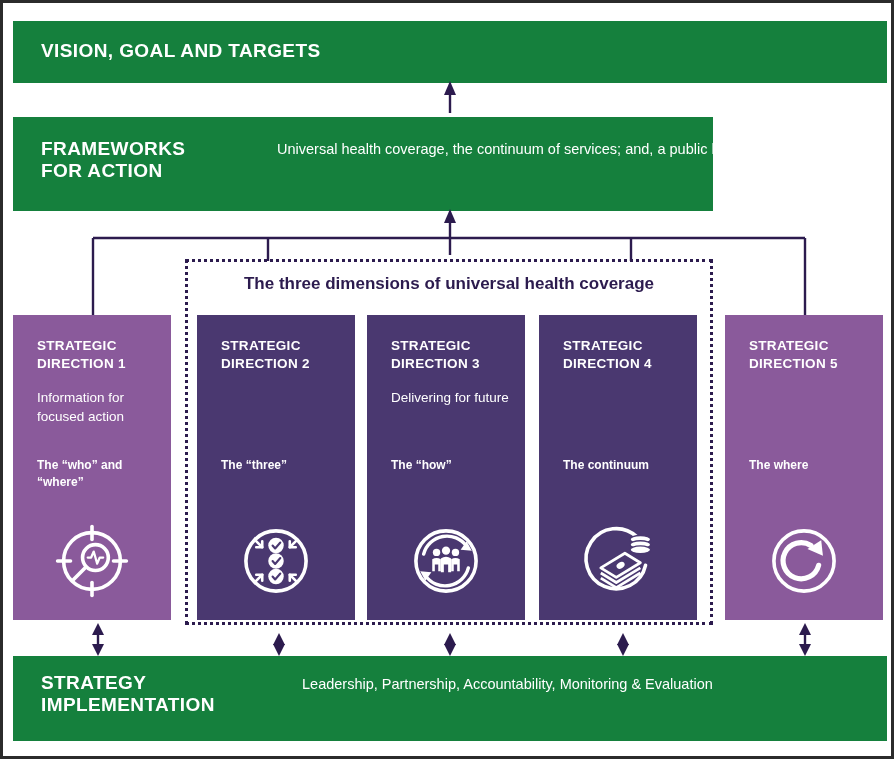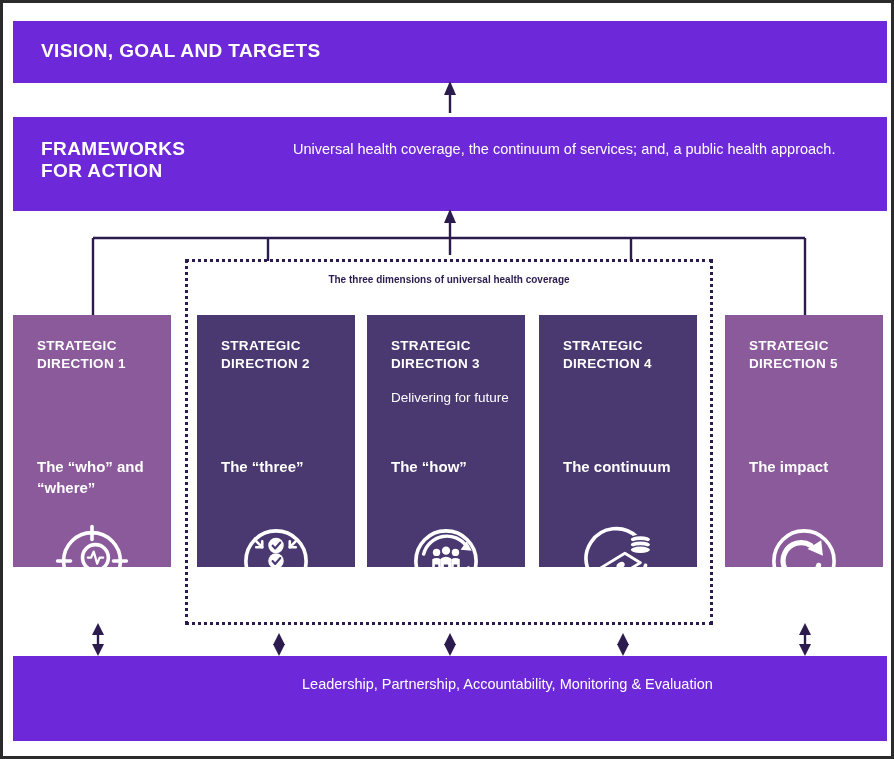--- a/index.html
+++ b/index.html
@@ -18,21 +18,21 @@
     height: 759px;
     box-sizing: border-box;
     border: 3px solid #2b2b2b;
     background: #ffffff;
     overflow: hidden;
   }
 
   
   .bar {
     position: absolute;
-    background: #6d28d9;
+    background: #15803d;
     box-sizing: border-box;
   }
   .bar-title {
     color: #ffffff;
     font-weight: bold;
     letter-spacing: 0.4px;
     line-height: 1.18;
     white-space: pre-line;
   }
   .bar-body {
@@ -51,32 +51,32 @@
     position: absolute;
     left: 28px;
     top: 19px;
     font-size: 19px;
   }
 
   
   #frameworks-bar {
     left: 10px;
     top: 114px;
-    width: 874px;
+    width: 700px;
     height: 94px;
   }
   #frameworks-title {
     position: absolute;
     left: 28px;
     top: 21px;
     font-size: 19px;
   }
   #frameworks-body {
     position: absolute;
-    left: 280px;
+    left: 264px;
     top: 22px;
     width: 546px;
     font-size: 14.5px;
   }
 
   
   #strategy-bar {
     left: 10px;
     top: 653px;
     width: 874px;
@@ -117,31 +117,31 @@
     box-sizing: border-box;
     border: 3px dotted #2c1b4e;
     background: transparent;
   }
   #uhc-heading {
     position: absolute;
     left: 182px;
     top: 271px;
     width: 528px;
     text-align: center;
-    font-size: 10px;
+    font-size: 17px;
     font-weight: bold;
     color: #2c1b4e;
   }
 
   
   .col {
     position: absolute;
     top: 312px;
     width: 158px;
-    height: 252px;
+    height: 305px;
     box-sizing: border-box;
     background: #8a5a9b;
     overflow: hidden;
   }
   .col.dark {
     background: #4a3870;
   }
   .col-num {
     position: absolute;
     left: 24px;
@@ -162,21 +162,21 @@
     color: #ffffff;
     font-size: 13.5px;
     line-height: 1.38;
   }
   .col-tag {
     position: absolute;
     left: 24px;
     top: 142px;
     width: 128px;
     color: #ffffff;
-    font-size: 15px;
+    font-size: 12px;
     font-weight: bold;
     line-height: 1.38;
   }
   .col-icon {
     position: absolute;
     left: 0;
     top: 192px;
     width: 158px;
     height: 108px;
     display: flex;
@@ -254,20 +254,21 @@
       <polygon points="802,653 796,641 808,641"></polygon>
     </g>
   </svg>
 
   <div id="uhc-box"></div>
   <div id="uhc-heading">The three dimensions of universal health coverage</div>
 
   <div class="col" id="col1">
     <div class="col-num">STRATEGIC
 DIRECTION 1</div>
+    <div class="col-desc">Information for focused action</div>
     <div class="col-tag">The “who” and “where”</div>
     <div class="col-icon">
       <svg width="86" height="86" viewBox="0 0 100 100">
         <g stroke="#ffffff" fill="none" stroke-width="4.2" stroke-linecap="round">
           <circle cx="50" cy="50" r="33"></circle>
           <line x1="50" y1="10" x2="50" y2="25"></line>
           <line x1="50" y1="75" x2="50" y2="90"></line>
           <line x1="10" y1="50" x2="25" y2="50"></line>
           <line x1="75" y1="50" x2="90" y2="50"></line>
           <circle cx="54" cy="46" r="15"></circle>
@@ -361,29 +362,31 @@
         <g fill="#ffffff">
           <ellipse cx="53" cy="55" rx="5" ry="3.6" transform="rotate(-31 53 55)"></ellipse>
         </g>
       </svg>
     </div>
   </div>
 
   <div class="col" id="col5">
     <div class="col-num">STRATEGIC
 DIRECTION 5</div>
-    <div class="col-tag">The impact</div>
+    <div class="col-tag">The where</div>
     <div class="col-icon">
       <svg width="86" height="86" viewBox="0 0 100 100">
         <circle cx="50" cy="50" r="35" stroke="#ffffff" fill="none" stroke-width="4.2"></circle>
         <g stroke="#ffffff" fill="none" stroke-width="6" stroke-linecap="round">
           <path d="M58 32 A21 21 0 1 0 67 55"></path>
         </g>
         <polygon points="70,26 72,44 54,36" fill="#ffffff"></polygon>
       </svg>
     </div>
   </div>
 
   <div class="bar" id="strategy-bar">
+    <div class="bar-title" id="strategy-title">STRATEGY
+IMPLEMENTATION</div>
     <div class="bar-body" id="strategy-body">Leadership, Partnership, Accountability, Monitoring &amp; Evaluation</div>
   </div>
 
 </div>
 
 </body></html>

